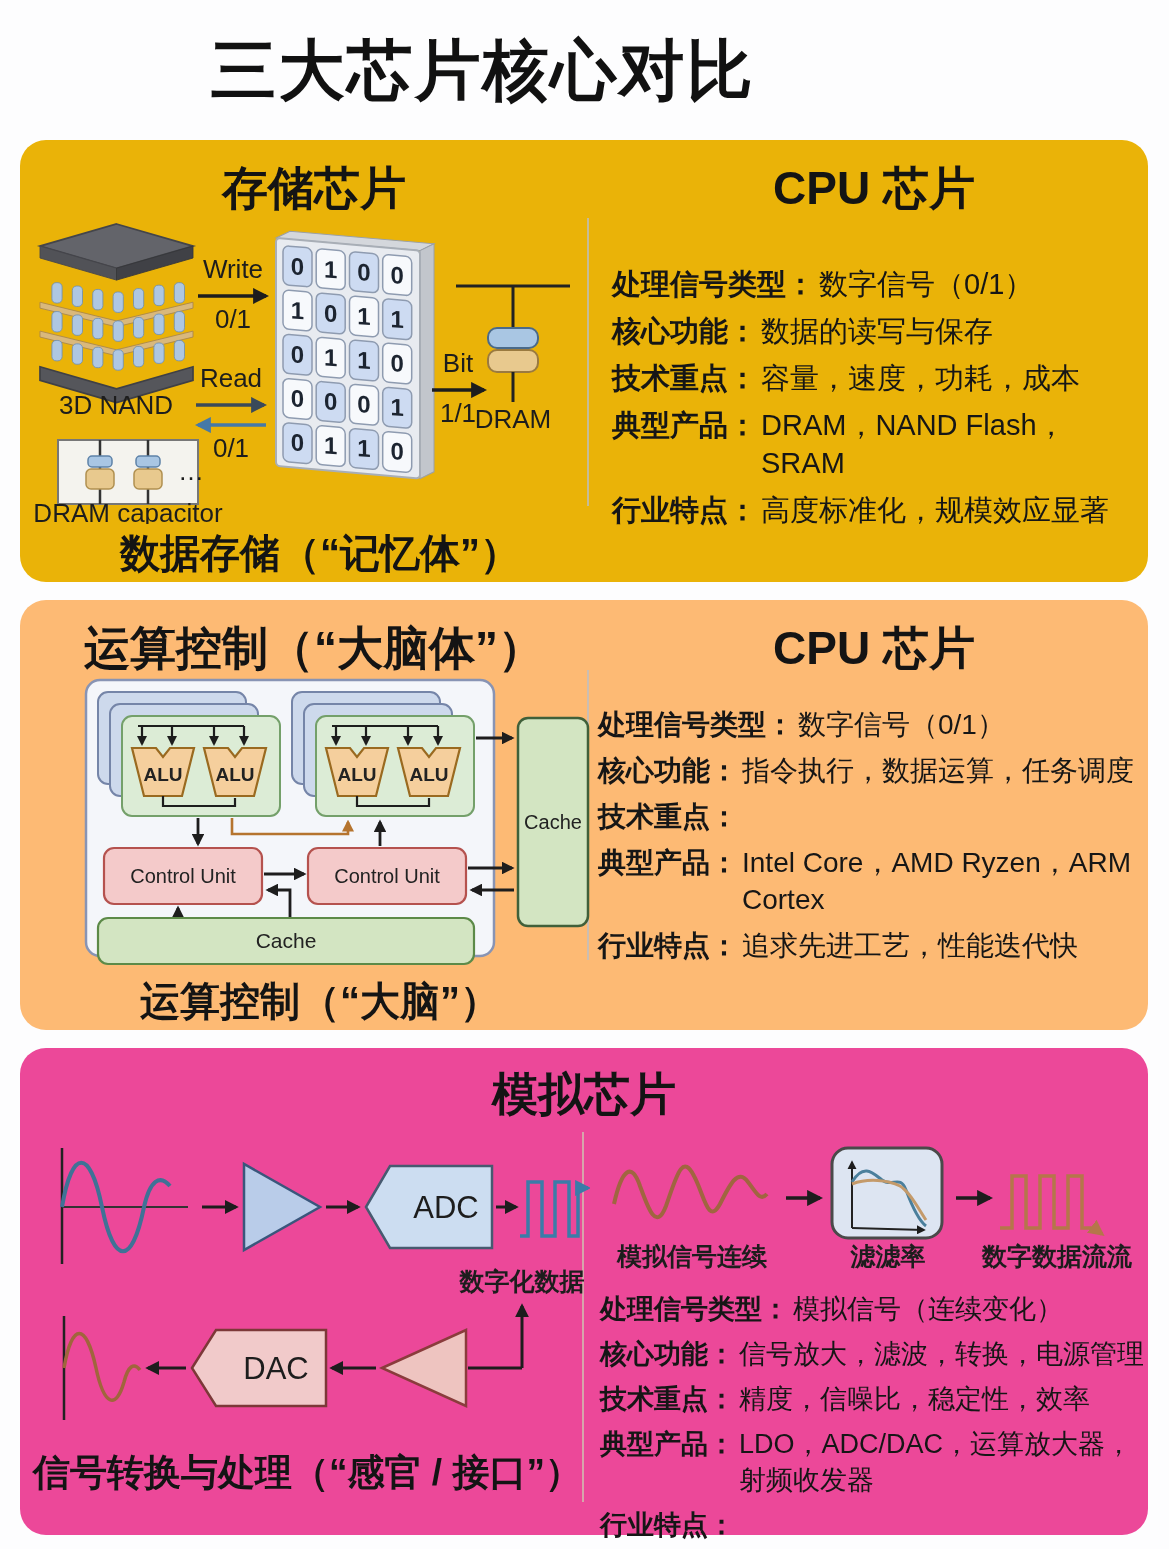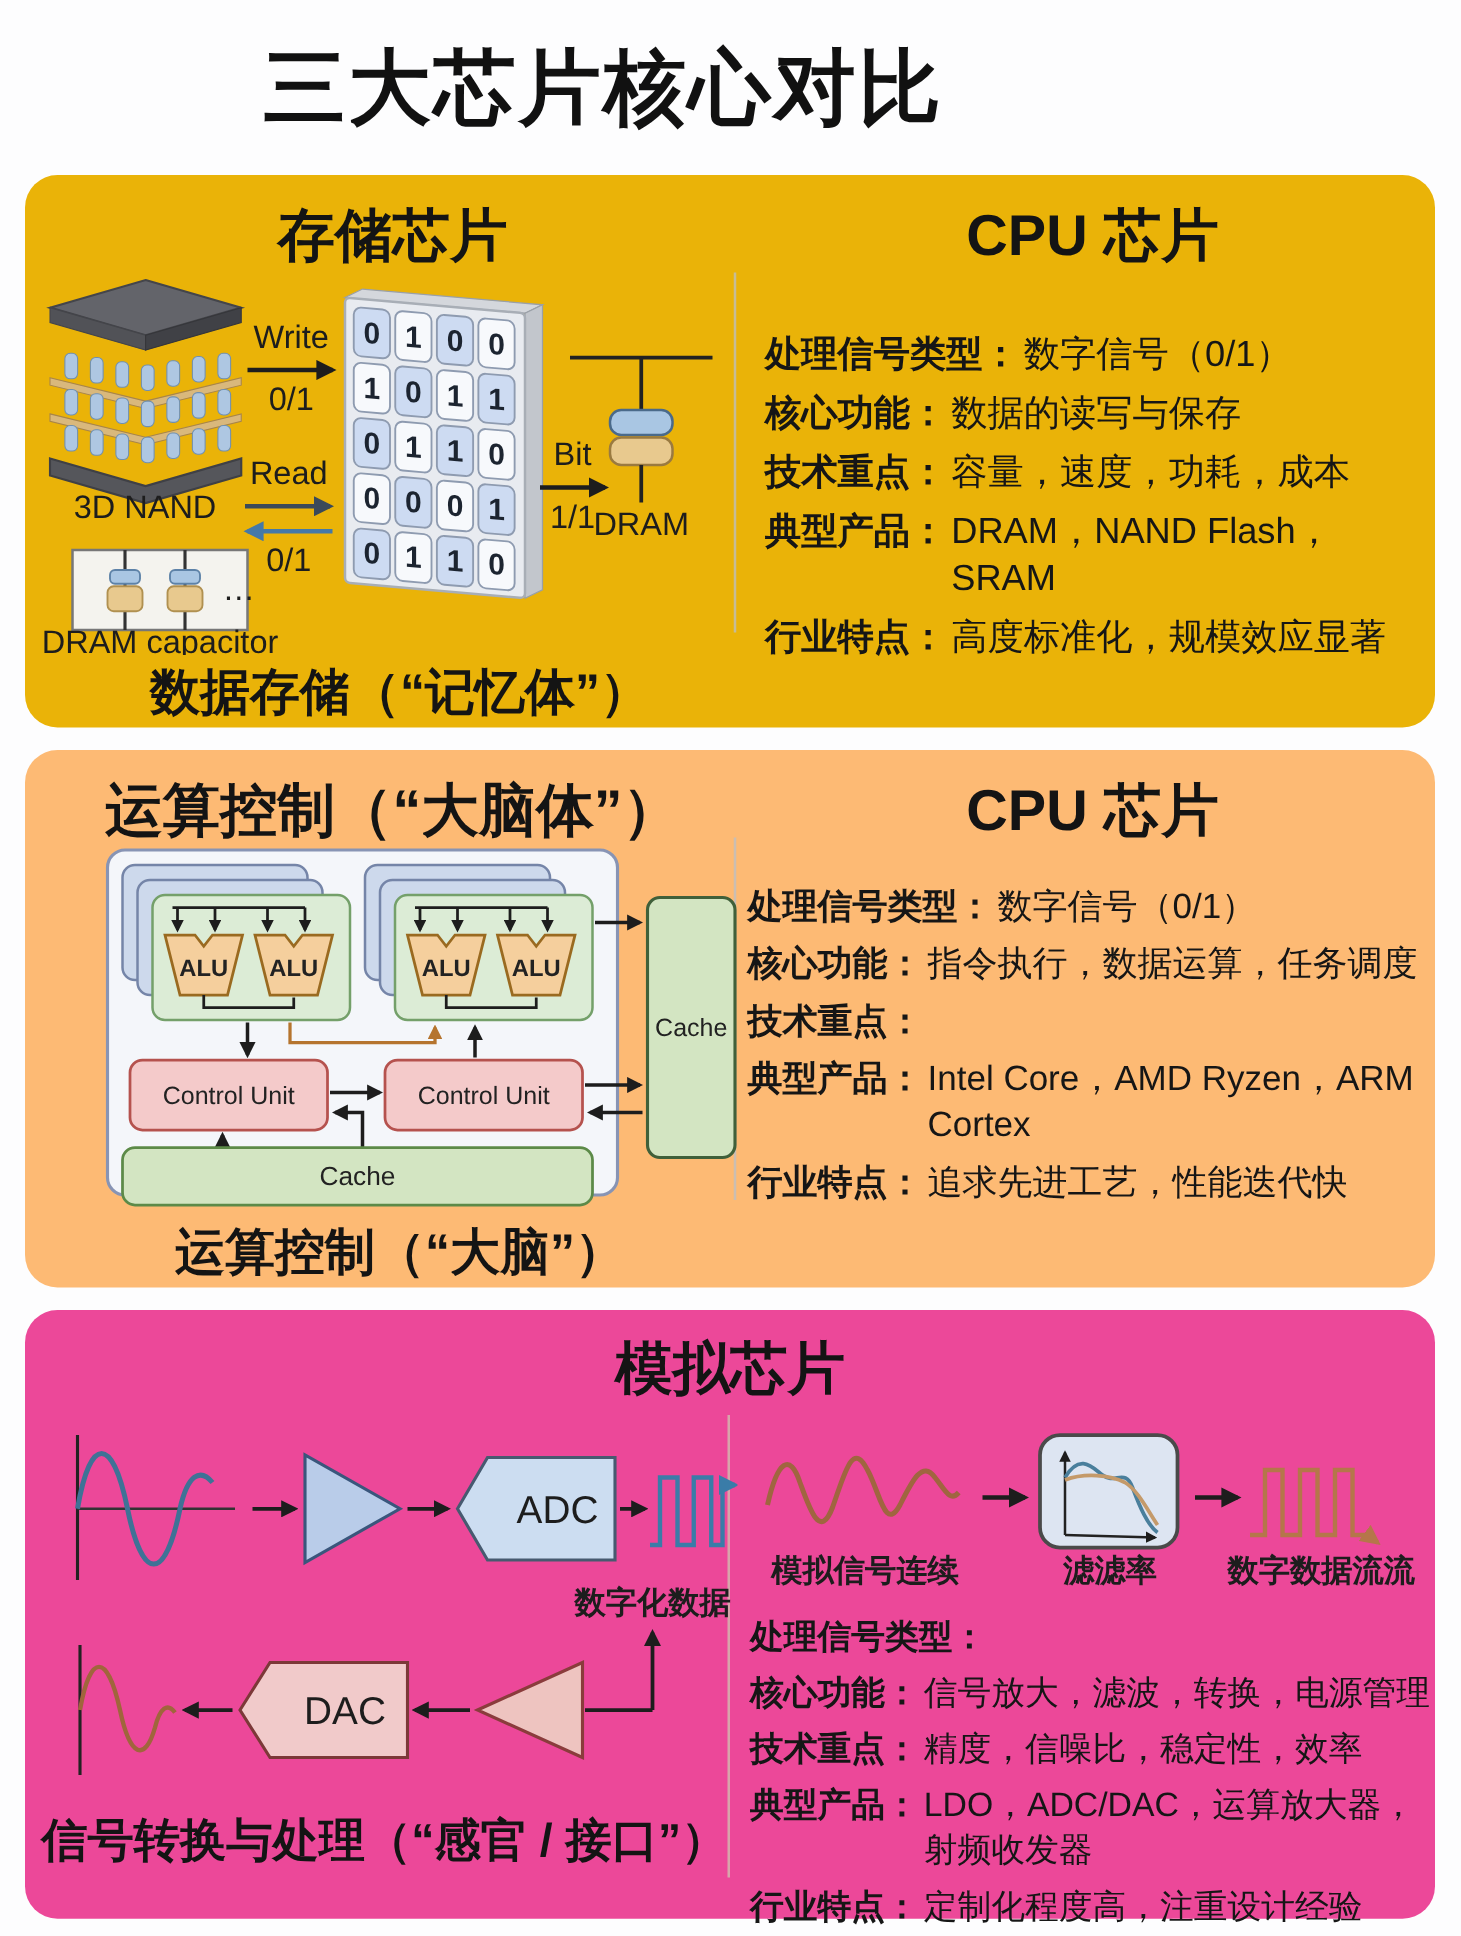--- a/index.html
+++ b/index.html
@@ -383,31 +383,31 @@
 
     <line x1="354" y1="58" x2="388" y2="58" stroke="#1d1d1d" stroke-width="3.5" marker-end="url(#ab)"></line>
 
     <polyline points="398,88 410,88 410,36 424,36 424,88 438,88 438,36 452,36 452,88 466,88 466,36 480,36 480,88 492,88 500,94" fill="none" stroke="#b5764a" stroke-width="3.5" marker-end="url(#abrown)"></polyline>
     <text x="455" y="125" text-anchor="middle" class="lbl-cn">数字数据流流</text>
   </svg>
 
   <div class="abs specs specs-analog">
     <div class="spec-row">
         <span class="spec-label">处理信号类型：</span>
+        <span class="spec-value">模拟信号（连续变化）</span>
       </div>
     <div class="spec-row">
         <span class="spec-label">核心功能：</span>
         <span class="spec-value">信号放大，滤波，转换，电源管理</span>
       </div>
     <div class="spec-row">
         <span class="spec-label">技术重点：</span>
         <span class="spec-value">精度，信噪比，稳定性，效率</span>
       </div>
     <div class="spec-row">
         <span class="spec-label">典型产品：</span>
         <span class="spec-value">LDO，ADC/DAC，运算放大器，射频收发器</span>
       </div>
     <div class="spec-row">
         <span class="spec-label">行业特点：</span>
-        <span class="spec-value">定制化程度高，注重设计经验</span>
       </div>
   </div>
 </div>
 
 </body></html>

